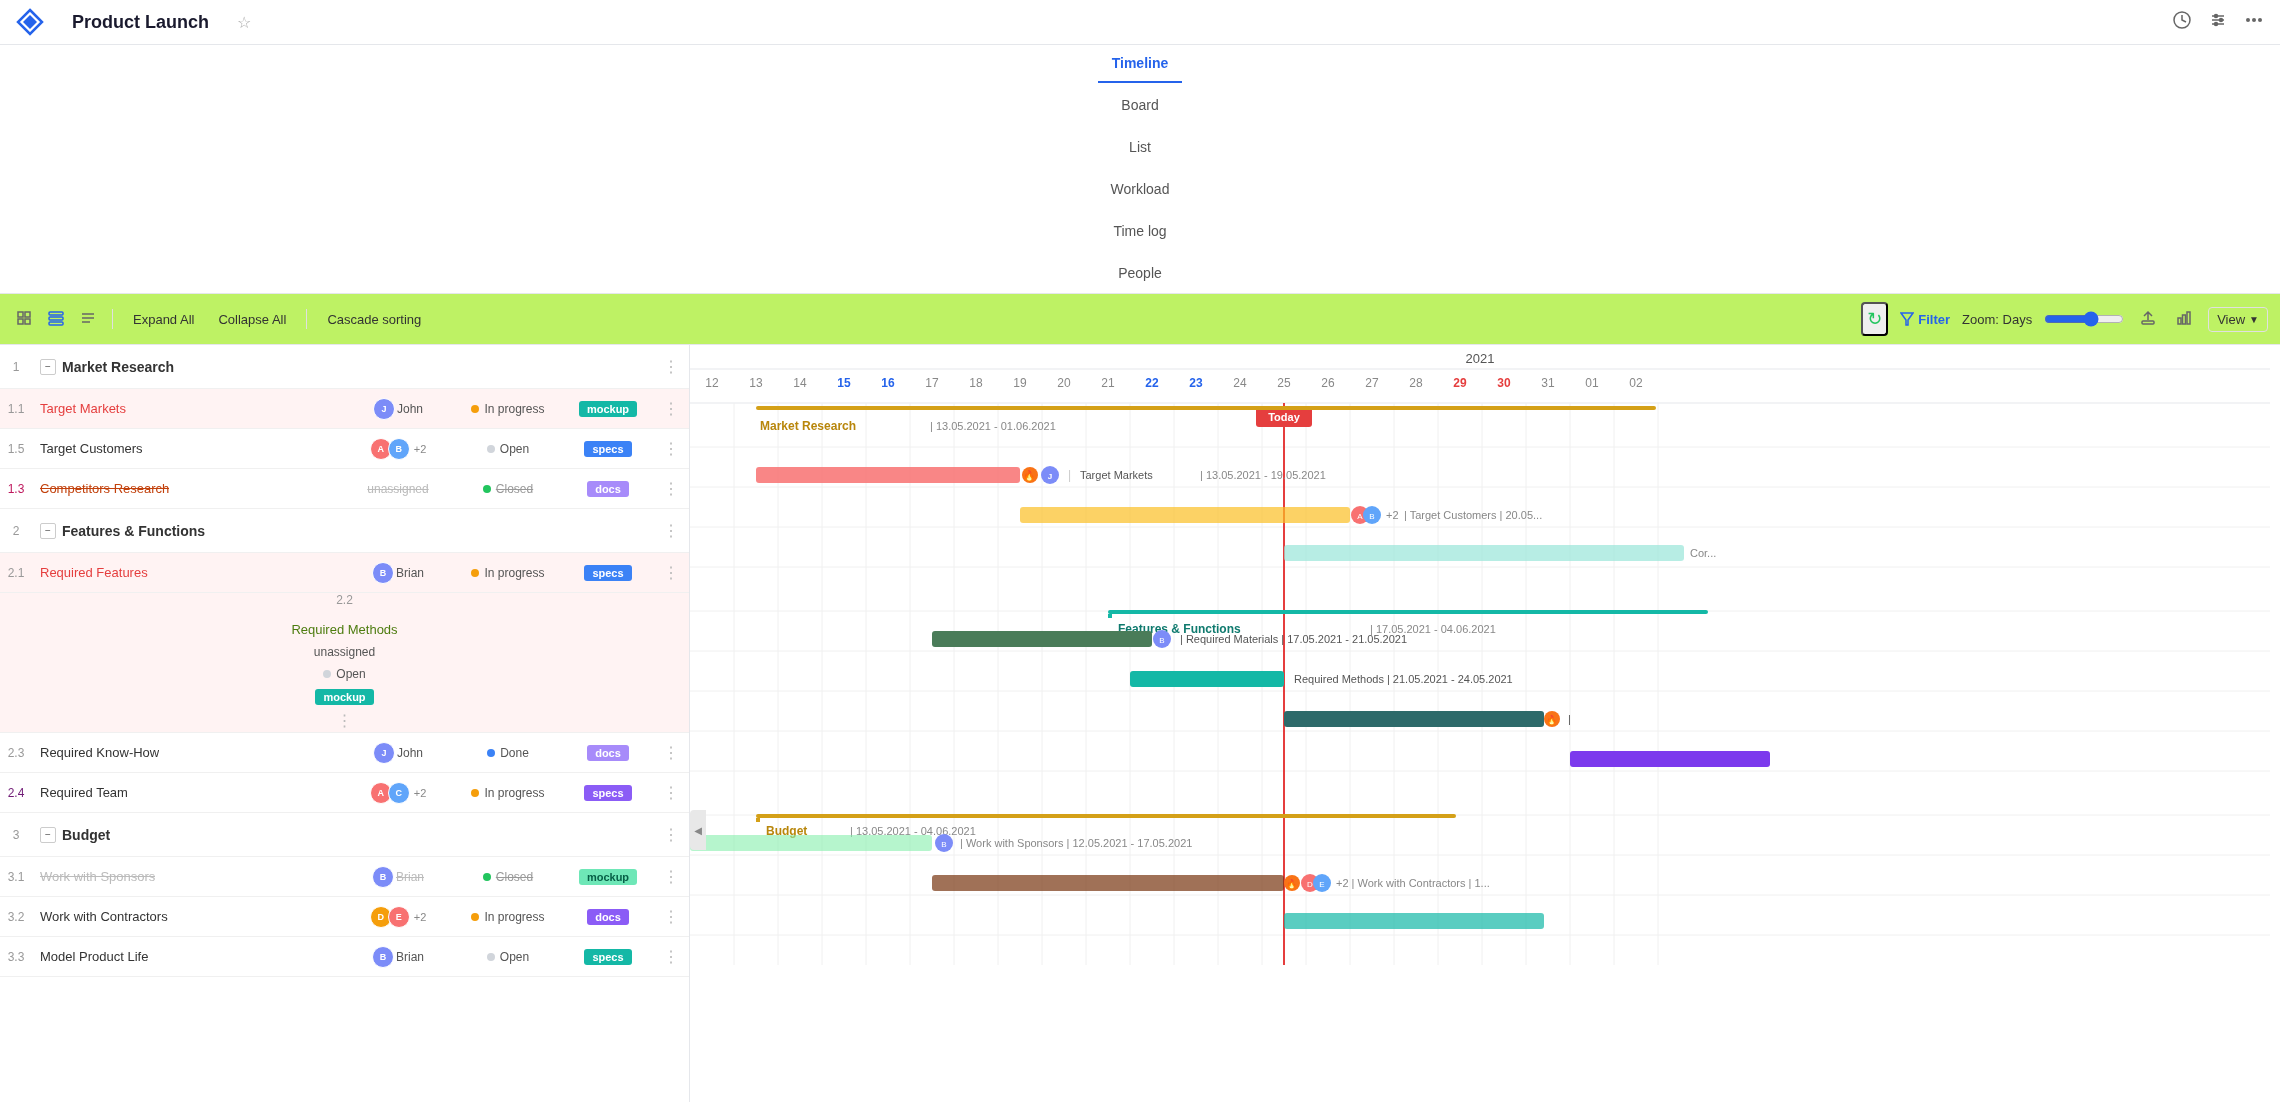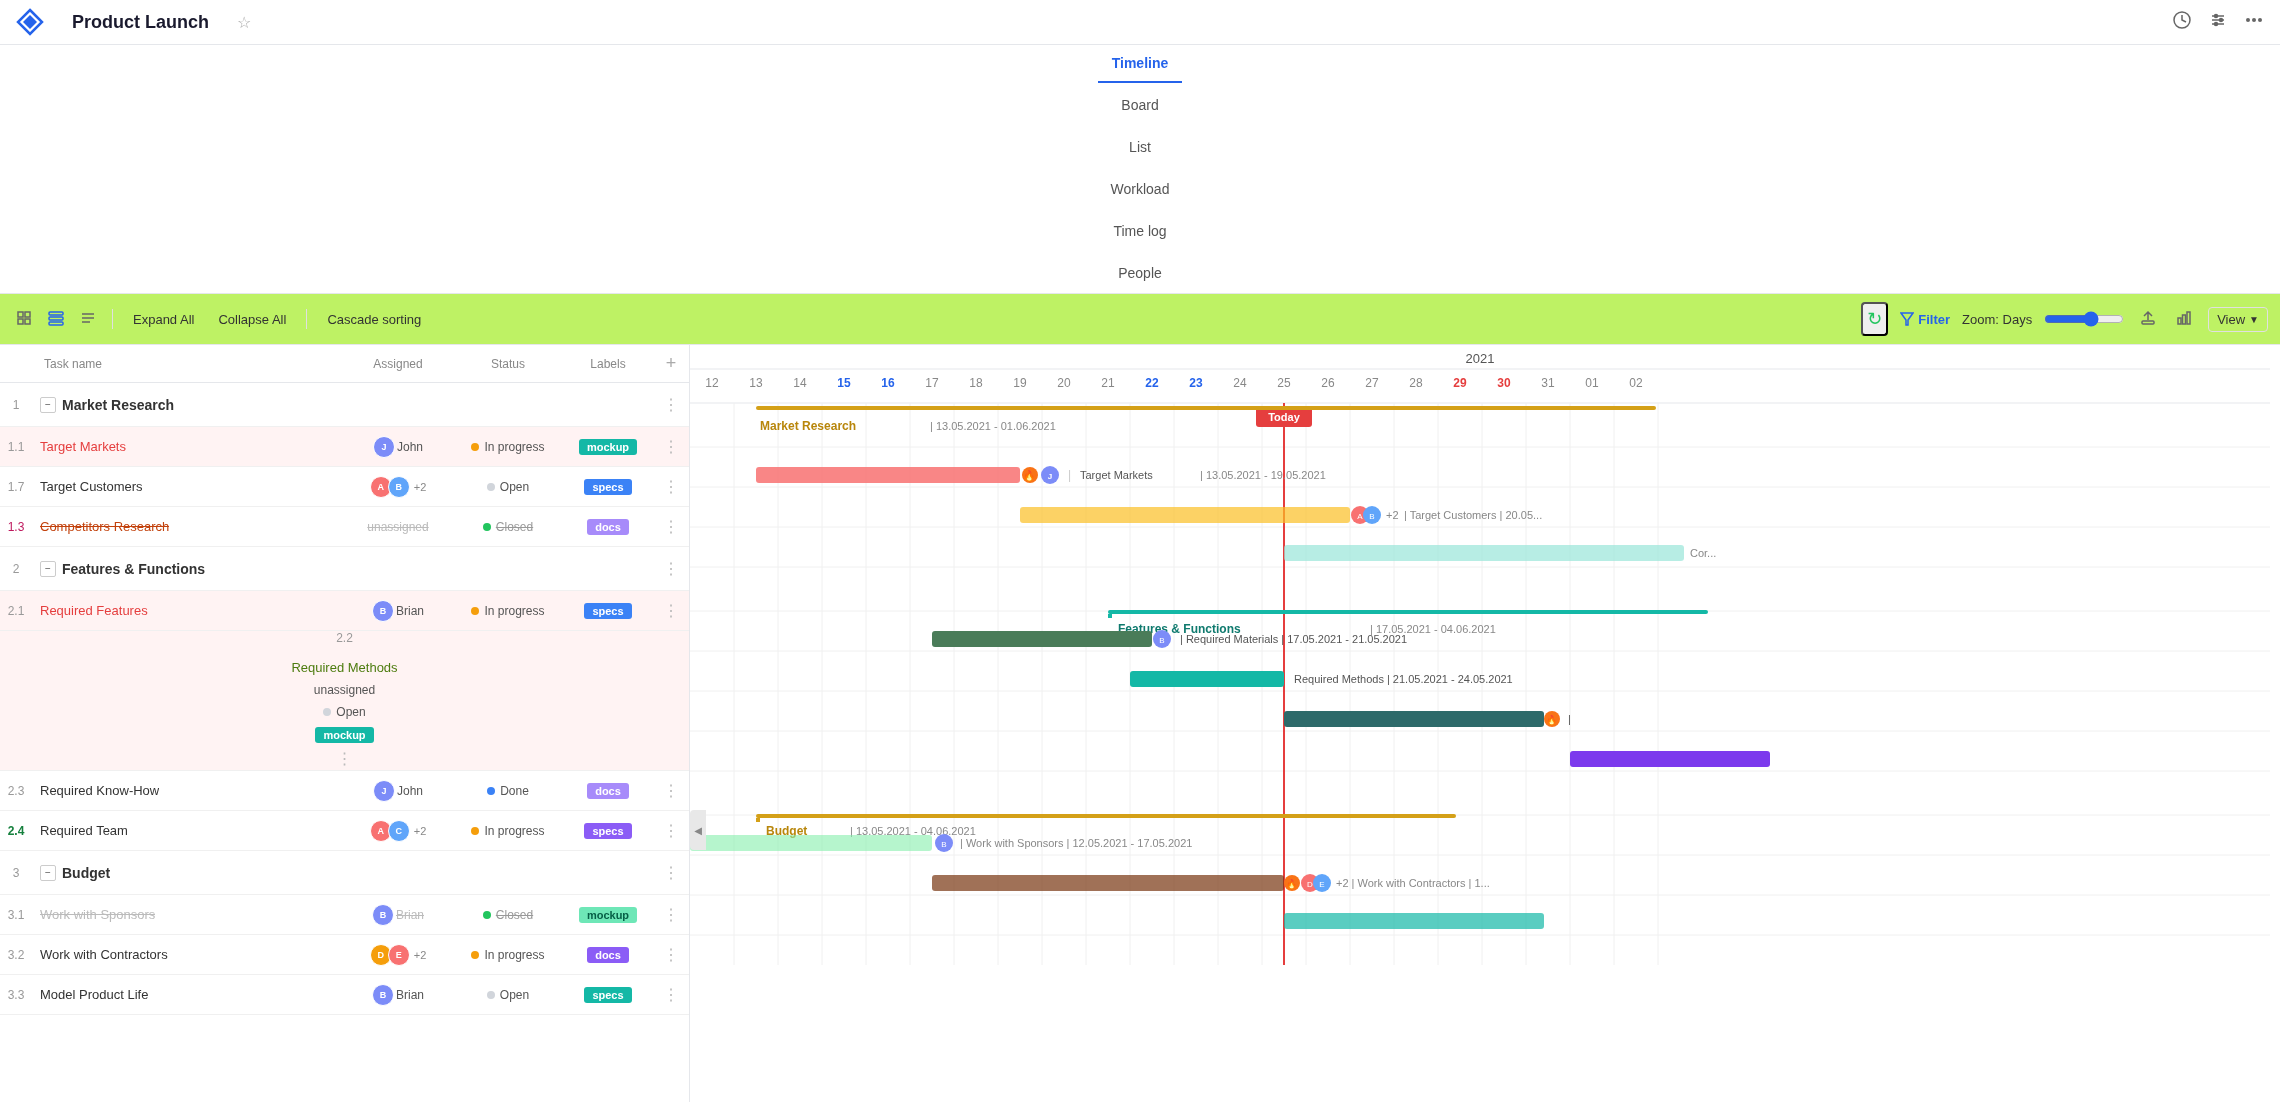--- a/index.html
+++ b/index.html
@@ -182,28 +182,20 @@
       <span>View</span>
       <span style="font-size:10px;">▼</span>
     </div>
   </div>
 </div>
 
 <div class="main">
 
   <div class="left-panel">
 
-    <div class="table-header">
-      <div style="width:32px;"></div>
-      <div class="col-task">Task name</div>
-      <div class="col-assigned">Assigned</div>
-      <div class="col-status">Status</div>
-      <div class="col-labels">Labels</div>
-      <div class="col-add" style="cursor:pointer;color:#aaa;font-size:18px;">+</div>
-    </div>
 
     <div class="task-row group-row">
       <div class="row-num">1</div>
       <div class="col-task-cell">
         <div class="group-toggle">−</div>
         <span class="task-name-text bold">Market Research</span>
       </div>
       <div class="col-assigned-cell"></div>
       <div class="col-status-cell"></div>
       <div class="col-labels-cell"></div>
@@ -227,21 +219,21 @@
       </div>
       <div class="col-labels-cell">
         <span class="label-badge" style="background:#14b8a6;">mockup</span>
       </div>
       <div class="col-menu-cell">
           <button class="dots-btn">⋮</button>
         </div>
     </div>
 
     <div class="task-row">
-      <div class="row-num" style="color:#999;">1.7</div>
+      <div class="row-num" style="color:#999;">1.5</div>
       <div class="col-task-cell">
         <span class="task-name-text">Target Customers</span>
       </div>
       <div class="col-assigned-cell">
         <div class="avatar" style="background:#f87171;">A</div>
         <div class="avatar" style="background:#60a5fa;margin-left:-6px;">B</div>
         <span class="plus-count">+2</span>
       </div>
       <div class="col-status-cell">
         <div class="status-dot" style="background:#d1d5db;"></div>
@@ -345,21 +337,21 @@
       </div>
       <div class="col-labels-cell">
         <span class="label-badge" style="background:#a78bfa;">docs</span>
       </div>
       <div class="col-menu-cell">
           <button class="dots-btn">⋮</button>
         </div>
     </div>
 
     <div class="task-row">
-      <div class="row-num" style="color:#15803d;font-weight:bold;">2.4</div>
+      <div class="row-num" style="color:#701a75;">2.4</div>
       <div class="col-task-cell">
         <span class="task-name-text">Required Team</span>
       </div>
       <div class="col-assigned-cell">
         <div class="avatar" style="background:#f87171;">A</div>
         <div class="avatar" style="background:#60a5fa;margin-left:-6px;">C</div>
         <span class="plus-count">+2</span>
       </div>
       <div class="col-status-cell">
         <div class="status-dot" style="background:#f59e0b;"></div>

